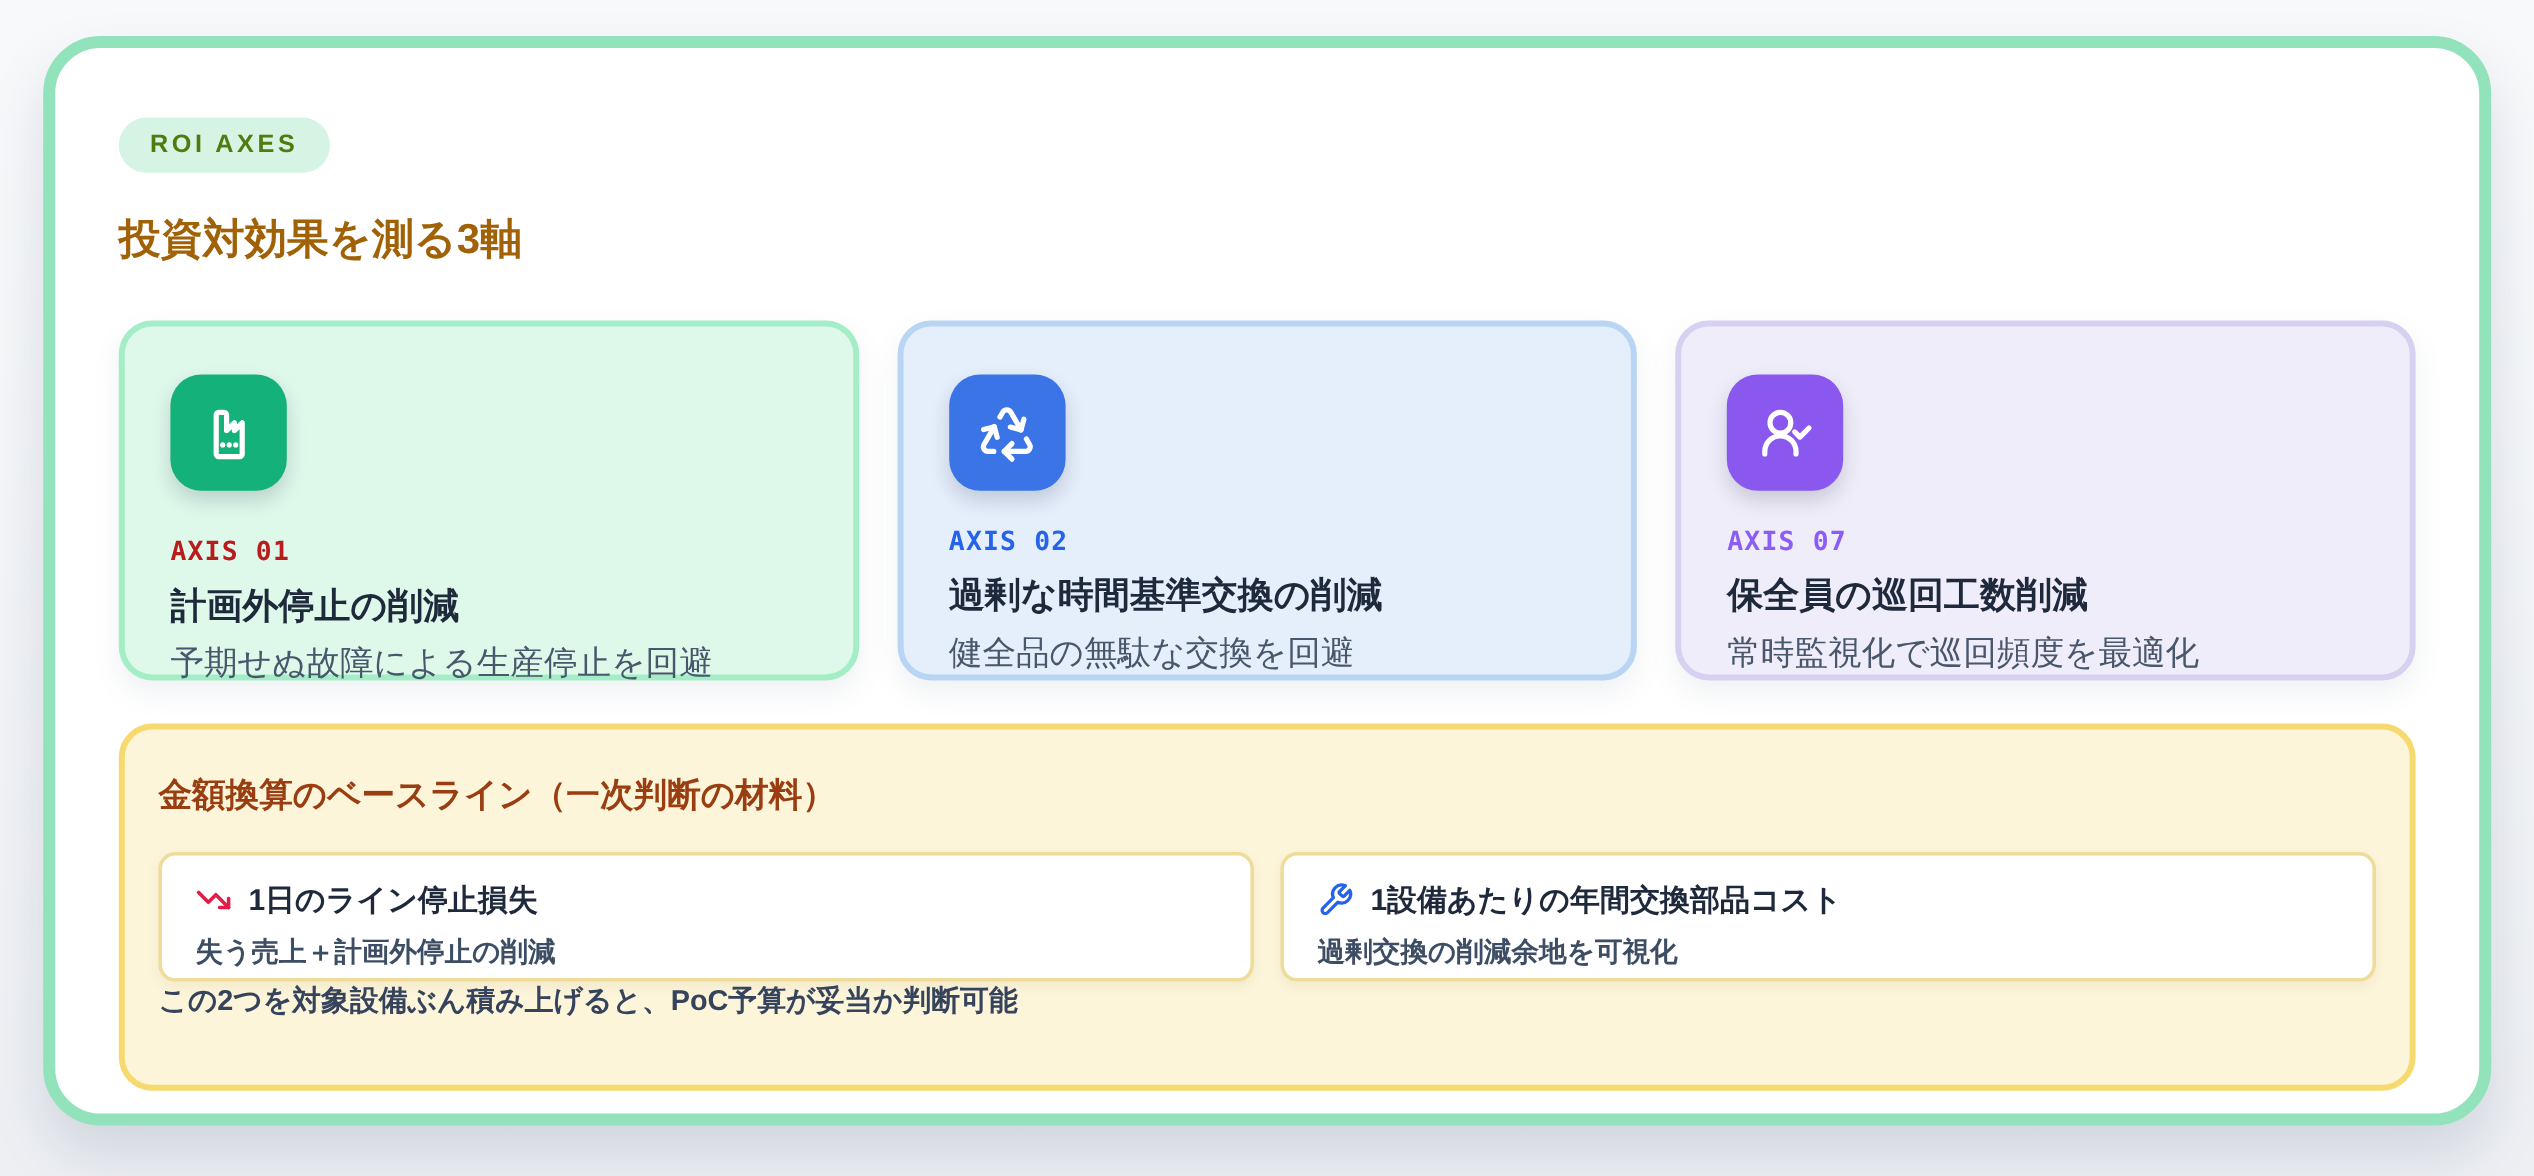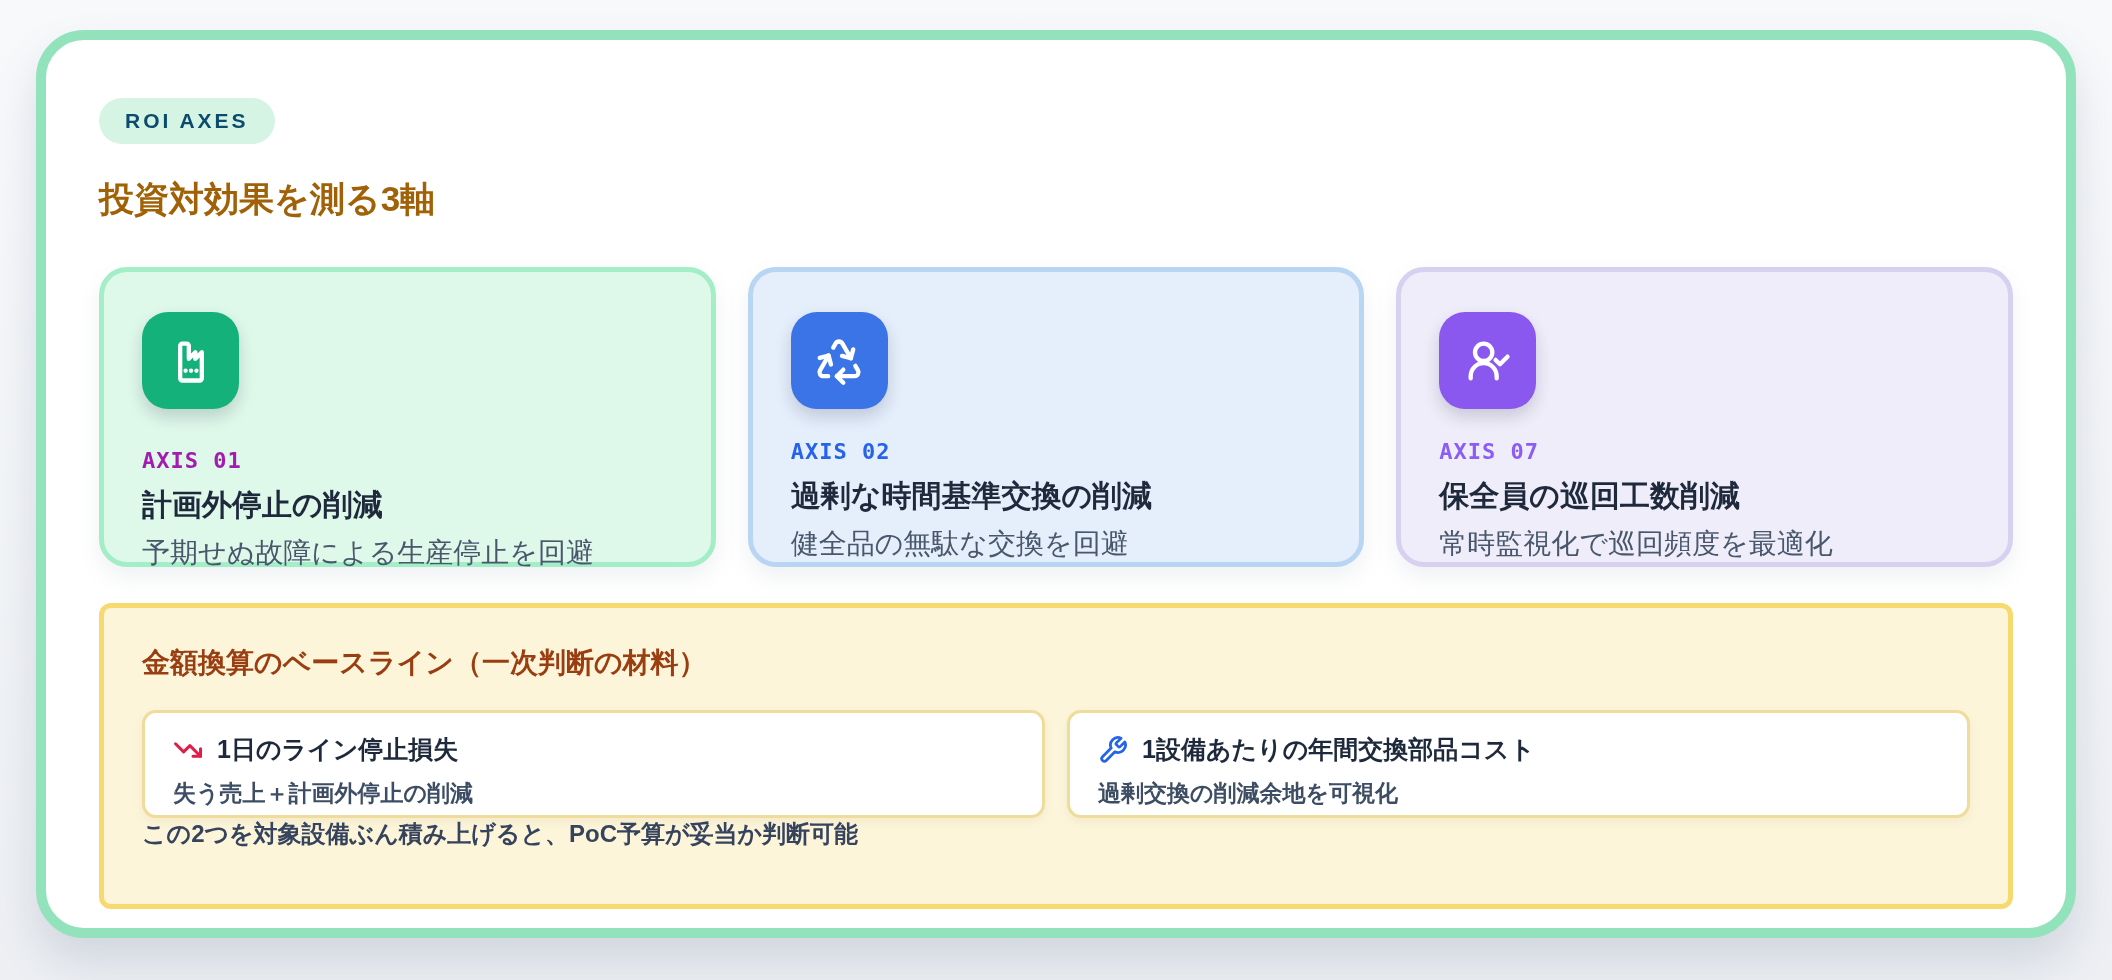--- a/index.html
+++ b/index.html
@@ -15,21 +15,21 @@
     height: 908px;
     background: #ffffff;
     border: 10px solid #92e3bb;
     border-radius: 48px;
     box-shadow: 0 24px 44px rgba(100,116,139,0.20);
     padding: 58px 53px 0 53px;
   }
   .badge {
     display: inline-block;
     background: #d5f4e3;
-    color: #0c4a6e;
+    color: #4d7c0f;
     font-weight: 700;
     font-size: 21px;
     letter-spacing: 3px;
     padding: 11px 26px;
     border-radius: 999px;
   }
   .page-title {
     margin-top: 32px;
     font-size: 35px;
     font-weight: 700;
@@ -61,41 +61,41 @@
   .icon-chip.blue   { background: #3b74e6; }
   .icon-chip.purple { background: #8a58ee; }
   .icon-chip svg { width: 52px; height: 52px; }
   .axis-label {
     margin-top: 30px;
     font-family: "DejaVu Sans Mono", "Liberation Mono", monospace;
     font-weight: 700;
     font-size: 22px;
     letter-spacing: 1px;
   }
-  .axis-label.green  { color: #a21caf; margin-top: 39px; }
+  .axis-label.green  { color: #b91c1c; margin-top: 39px; }
   .axis-label.blue   { color: #2563eb; }
   .axis-label.purple { color: #8b5cf6; }
   .axis-title {
     margin-top: 12px;
     font-size: 30px;
     font-weight: 800;
     color: #1e293b;
   }
   .axis-sub {
     margin-top: 8px;
     font-size: 28px;
     color: #48576b;
   }
   .baseline-panel {
     margin-top: 36px;
     height: 306px;
     background: #fcf5da;
     border: 5px solid #f6da70;
-    border-radius: 12px;
-    padding: 36px 38px;
+    border-radius: 28px;
+    padding: 36px 28px;
   }
   .baseline-title {
     font-size: 28px;
     font-weight: 800;
     color: #9a3e12;
   }
   .baseline-row {
     display: flex;
     gap: 22px;
     margin-top: 28px;

